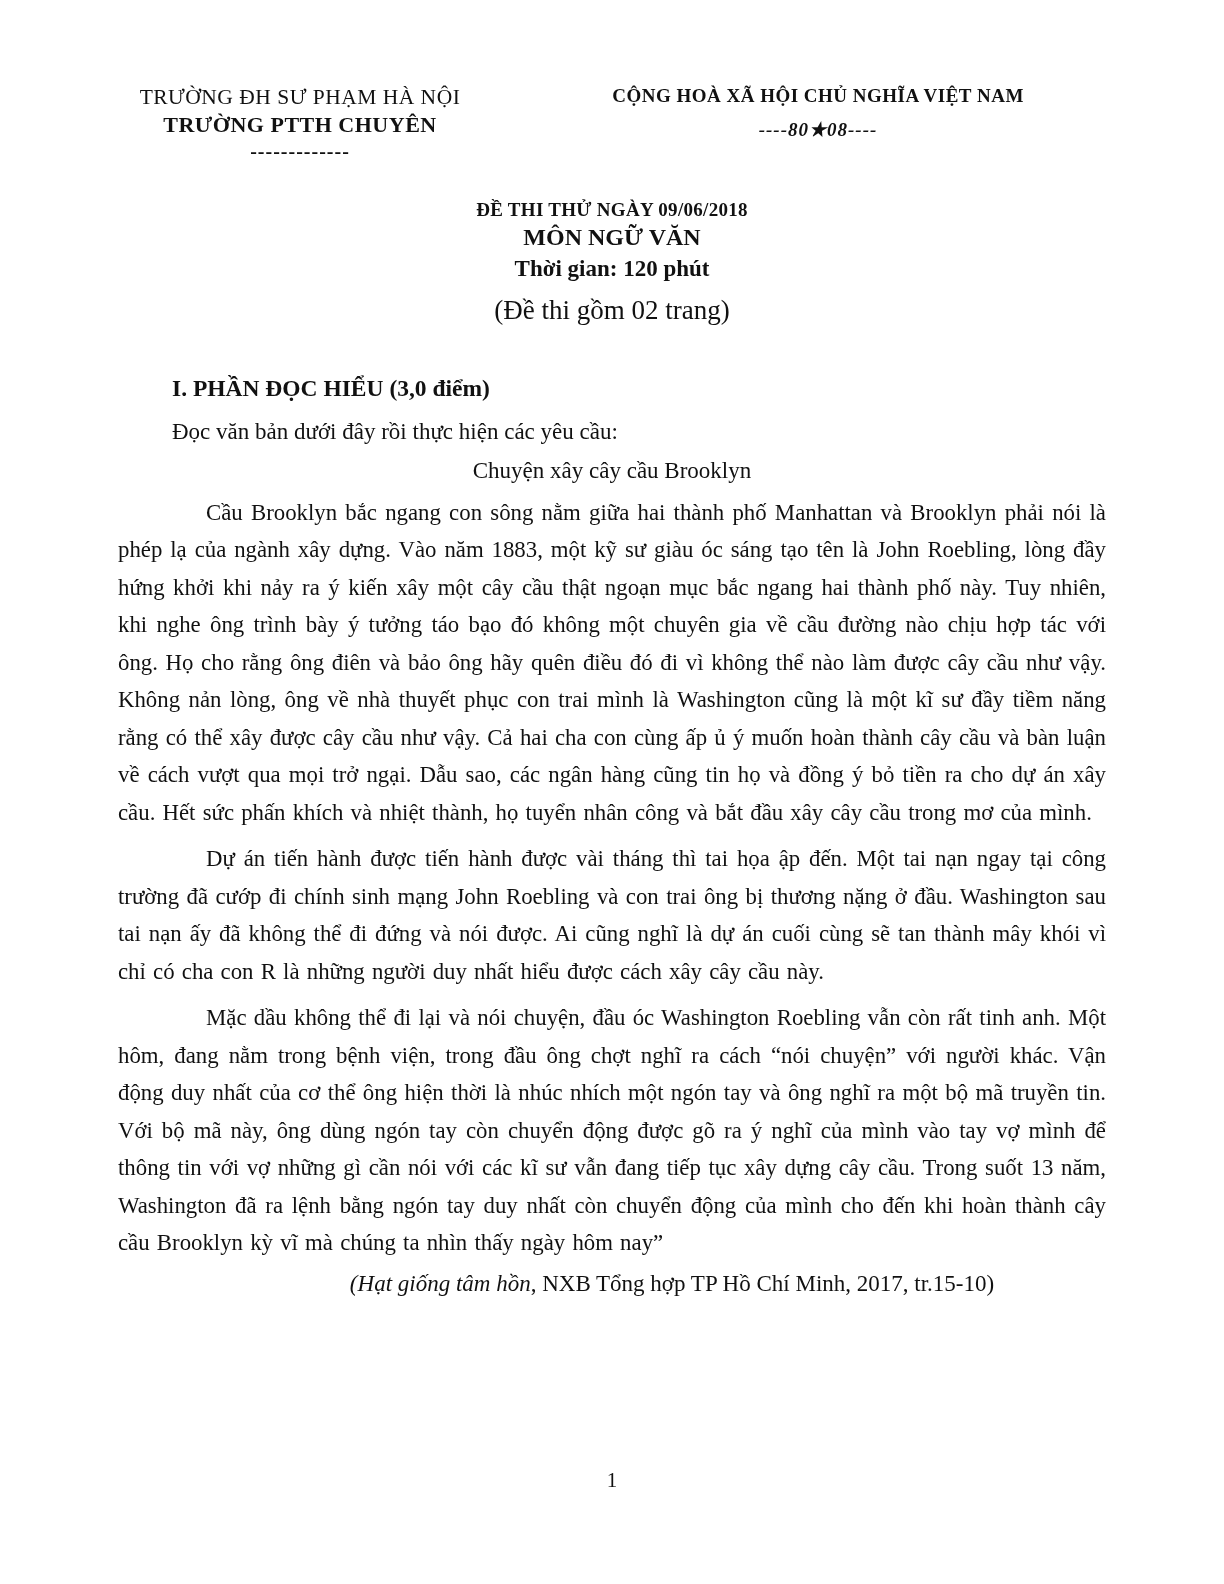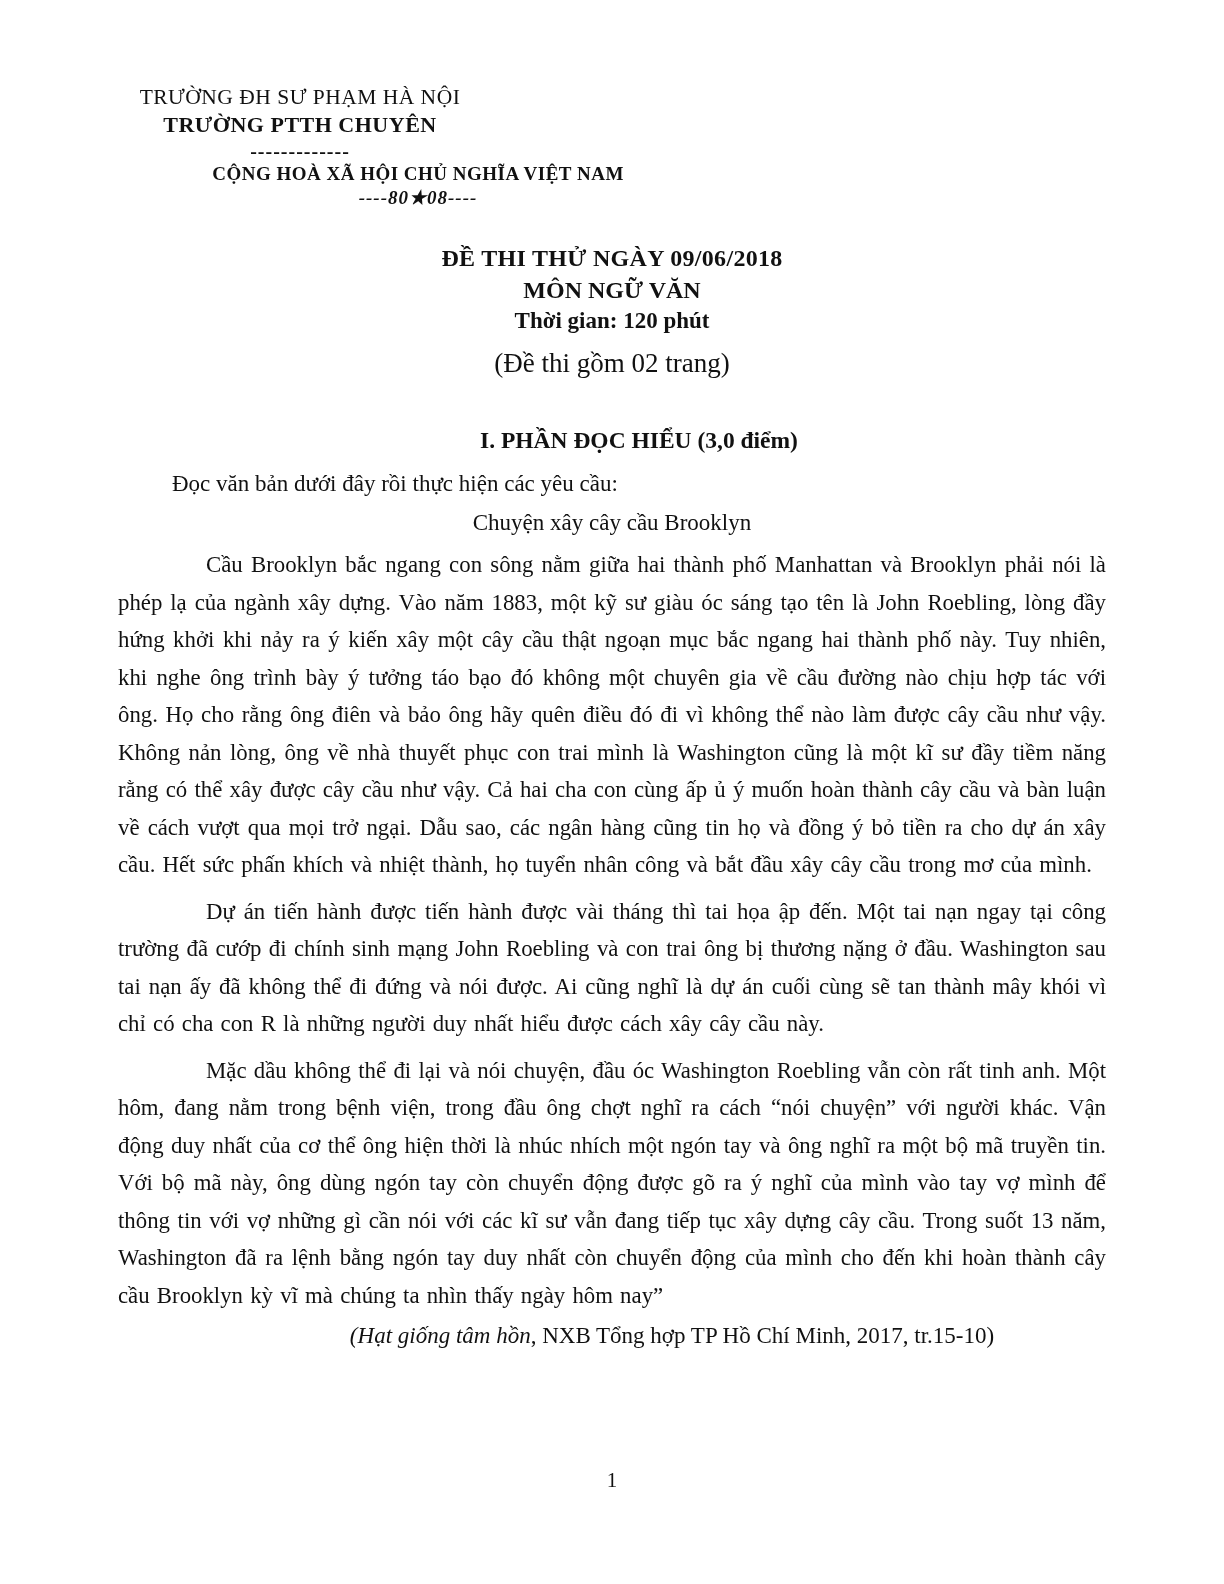--- a/index.html
+++ b/index.html
@@ -18,21 +18,20 @@
     box-sizing: border-box;
     padding: 85px 118px 0 118px;
     overflow: hidden;
   }
 
   
   .header-row {
     display: flex;
     justify-content: space-between;
     align-items: flex-start;
-    flex-direction: column;
   }
   .header-left {
     width: 420px;
     text-align: center;
     margin-left: -28px;
   }
   .header-left .school-name {
     font-size: 21.5px;
     letter-spacing: 0.5px;
     white-space: nowrap;
@@ -63,32 +62,32 @@
   }
   .header-right .motto {
     font-size: 21.5px;
     margin-top: 3px;
     letter-spacing: 0.5px;
   }
   .header-right .ornament {
     font-size: 19px;
     font-weight: bold;
     font-style: italic;
-    margin-top: 1px;
+    margin-top: 11px;
     letter-spacing: 1px;
   }
 
   
   .title-block {
     text-align: center;
     margin-top: 34px;
     line-height: 1.32;
   }
   .exam-title {
-    font-size: 24px;
+    font-size: 19px;
     font-weight: bold;
     letter-spacing: 0.3px;
   }
   .exam-subject {
     font-size: 24px;
     font-weight: bold;
   }
   .exam-duration {
     font-size: 23px;
     font-weight: bold;
@@ -97,21 +96,20 @@
     font-size: 27px;
     margin-top: 9px;
   }
 
   
   .section-heading {
     margin-top: 46px;
     margin-left: 54px;
     font-size: 23.5px;
     font-weight: bold;
-    text-align: center;
   }
   .reading-instruction {
     margin-top: 17px;
     margin-left: 54px;
     font-size: 23px;
   }
   .passage-title {
     margin-top: 13px;
     text-align: center;
     font-size: 23px;

